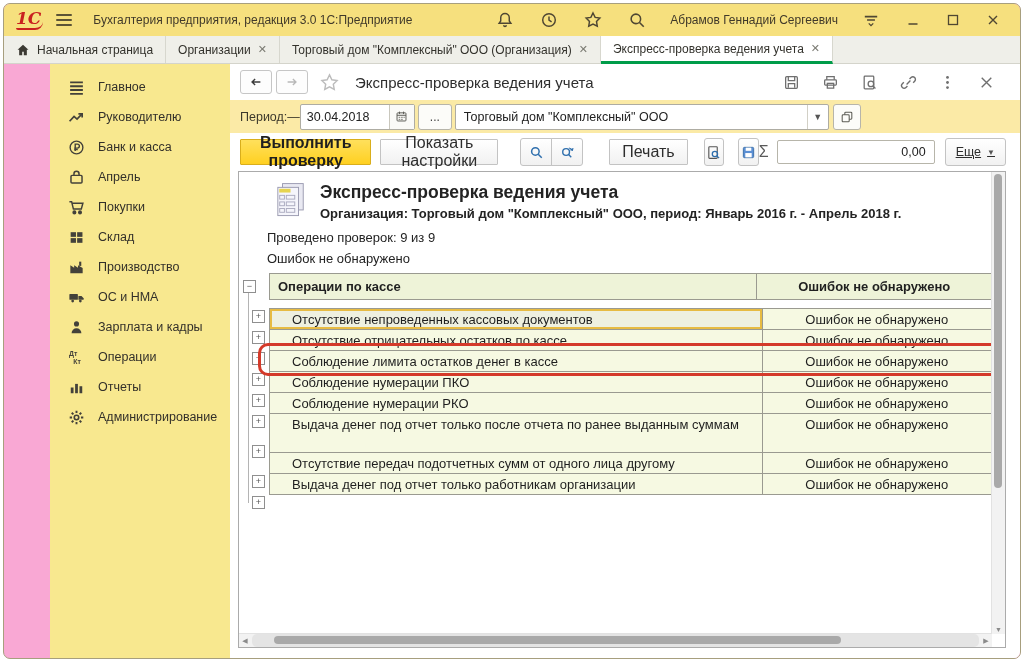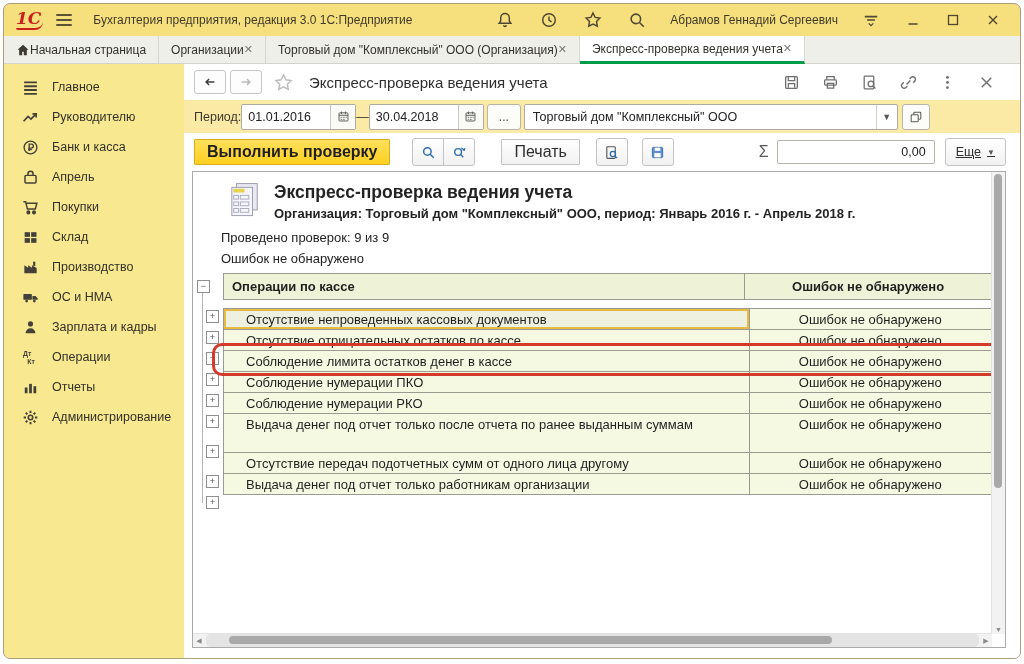--- a/index.html
+++ b/index.html
@@ -10,25 +10,25 @@
   .logo{color:#c9201f;font-family:"DejaVu Serif",serif;font-style:italic;font-weight:bold;font-size:17px;line-height:17px;border-bottom:2px solid #c9201f;padding:0 2px 1px 0;border-radius:0 0 8px 2px;}
   .burger{display:flex;flex-direction:column;gap:3px;padding:3px;cursor:pointer;}
   .burger i{display:block;width:16px;height:2px;background:#5c5336;border-radius:1px;}
   .win-title{font-size:12px;color:#40392a;margin-left:8px;}
   .tb-spacer{flex:1;}
   .tb-ic{width:18px;height:18px;color:#4f4733;margin:0 8px;cursor:pointer;}
   .user{font-size:12px;color:#40392a;margin:0 6px;cursor:pointer;}
   .winbtn{width:16px;height:16px;color:#4f4733;margin:0 7px;cursor:pointer;}
   
   .tabbar{height:27px;background:#efefe9;display:flex;align-items:stretch;border-bottom:1px solid #d4d4cb;flex:none;}
-  .tab{display:flex;align-items:center;padding:0 12px;font-size:12px;color:#33322c;border-right:1px solid #d7d7ce;cursor:pointer;white-space:nowrap;}
+  .tab{display:flex;align-items:center;gap:7px;padding:0 12px;font-size:12px;color:#33322c;border-right:1px solid #d7d7ce;cursor:pointer;white-space:nowrap;}
   .tab .x{color:#7a7a72;font-size:11px;cursor:pointer;}
   .tab.active{background:#fff;position:relative;margin-bottom:-1px;border-bottom:3px solid #009c49;}
   
-  .main{flex:1;display:flex;min-height:0;}
+  .main{flex:1;display:flex;min-height:0;padding-left:46px;}
   .sidebar{width:180px;background:#f8e88f;flex:none;padding-top:8px;}
   .snav{display:flex;align-items:center;gap:13px;height:30px;padding-left:18px;font-size:12.5px;color:#33302a;cursor:pointer;}
   .snav .ic{width:17px;height:17px;color:#43413a;flex:none;}
   .content{flex:1;display:flex;flex-direction:column;min-width:0;background:#fff;}
   
   .fhead{height:36px;display:flex;align-items:center;padding:0 14px 0 10px;gap:8px;flex:none;}
   .navbtn{width:30px;height:22px;border:1px solid #c6c6c6;border-radius:3px;background:#fdfdfd;display:flex;align-items:center;justify-content:center;cursor:pointer;}
   .navbtn.fwd{margin-left:-4px;}
   .star{width:19px;height:19px;color:#bcbcbc;margin:0 4px;cursor:pointer;}
   .ftitle{font-size:15px;color:#2e2e2e;margin-left:4px;}
@@ -359,30 +359,20 @@
           <span class="fh-ic">
             <svg viewBox="0 0 16 16" stroke="currentColor" stroke-width="1.3">
                   <path d="M3.5 3.5l9 9M12.5 3.5l-9 9"></path>
                 </svg>
           </span>
         </span>
       </div>
 
       <div class="filter">
         <span>Период:</span>
-        <span class="dgroup">
-          <input class="dinput" value="01.01.2016" style="">
-          <span class="dbtn">
-            <svg viewBox="0 0 16 16" width="13" height="13" fill="none" stroke="currentColor" stroke-width="1.2">
-                  <rect x="2.5" y="3.5" width="11" height="10" rx="1"></rect>
-                  <path d="M2.5 6.5h11M5.5 2v3M10.5 2v3"></path>
-                  <path d="M4.5 9h2M7.5 9h2M10.5 9h1.5M4.5 11.5h2M7.5 11.5h2" stroke-width="1"></path>
-                </svg>
-          </span>
-        </span>
         <span>—</span>
         <span class="dgroup">
           <input class="dinput" value="30.04.2018" style="">
           <span class="dbtn">
             <svg viewBox="0 0 16 16" width="13" height="13" fill="none" stroke="currentColor" stroke-width="1.2">
                   <rect x="2.5" y="3.5" width="11" height="10" rx="1"></rect>
                   <path d="M2.5 6.5h11M5.5 2v3M10.5 2v3"></path>
                   <path d="M4.5 9h2M7.5 9h2M10.5 9h1.5M4.5 11.5h2M7.5 11.5h2" stroke-width="1"></path>
                 </svg>
           </span>
@@ -395,20 +385,21 @@
         <span class="openbtn">
           <svg viewBox="0 0 16 16" width="14" height="14" fill="none" stroke="currentColor" stroke-width="1.2">
                 <rect x="2.5" y="5.5" width="8" height="8" rx="1"></rect>
                 <path d="M5.5 5.5v-2a1 1 0 0 1 1-1h6a1 1 0 0 1 1 1v6a1 1 0 0 1-1 1h-2"></path>
               </svg>
         </span>
       </div>
 
       <div class="actions">
         <button class="btn primary">Выполнить проверку</button>
+        <button class="btn" style="margin-left:9px;">Показать настройки</button>
         <span class="pair" style="margin-left:22px;">
           <span class="ibtn">
             <svg viewBox="0 0 16 16" width="15" height="15" fill="none" stroke="#2f6fad" stroke-width="1.6">
                   <circle cx="6.8" cy="6.8" r="4"></circle>
                   <path d="M9.8 9.8 13.6 13.6"></path>
                 </svg>
           </span>
           <span class="ibtn">
             <svg viewBox="0 0 16 16" width="15" height="15" fill="none" stroke="#2f6fad" stroke-width="1.5">
                   <circle cx="6.5" cy="7.5" r="3.6"></circle>

